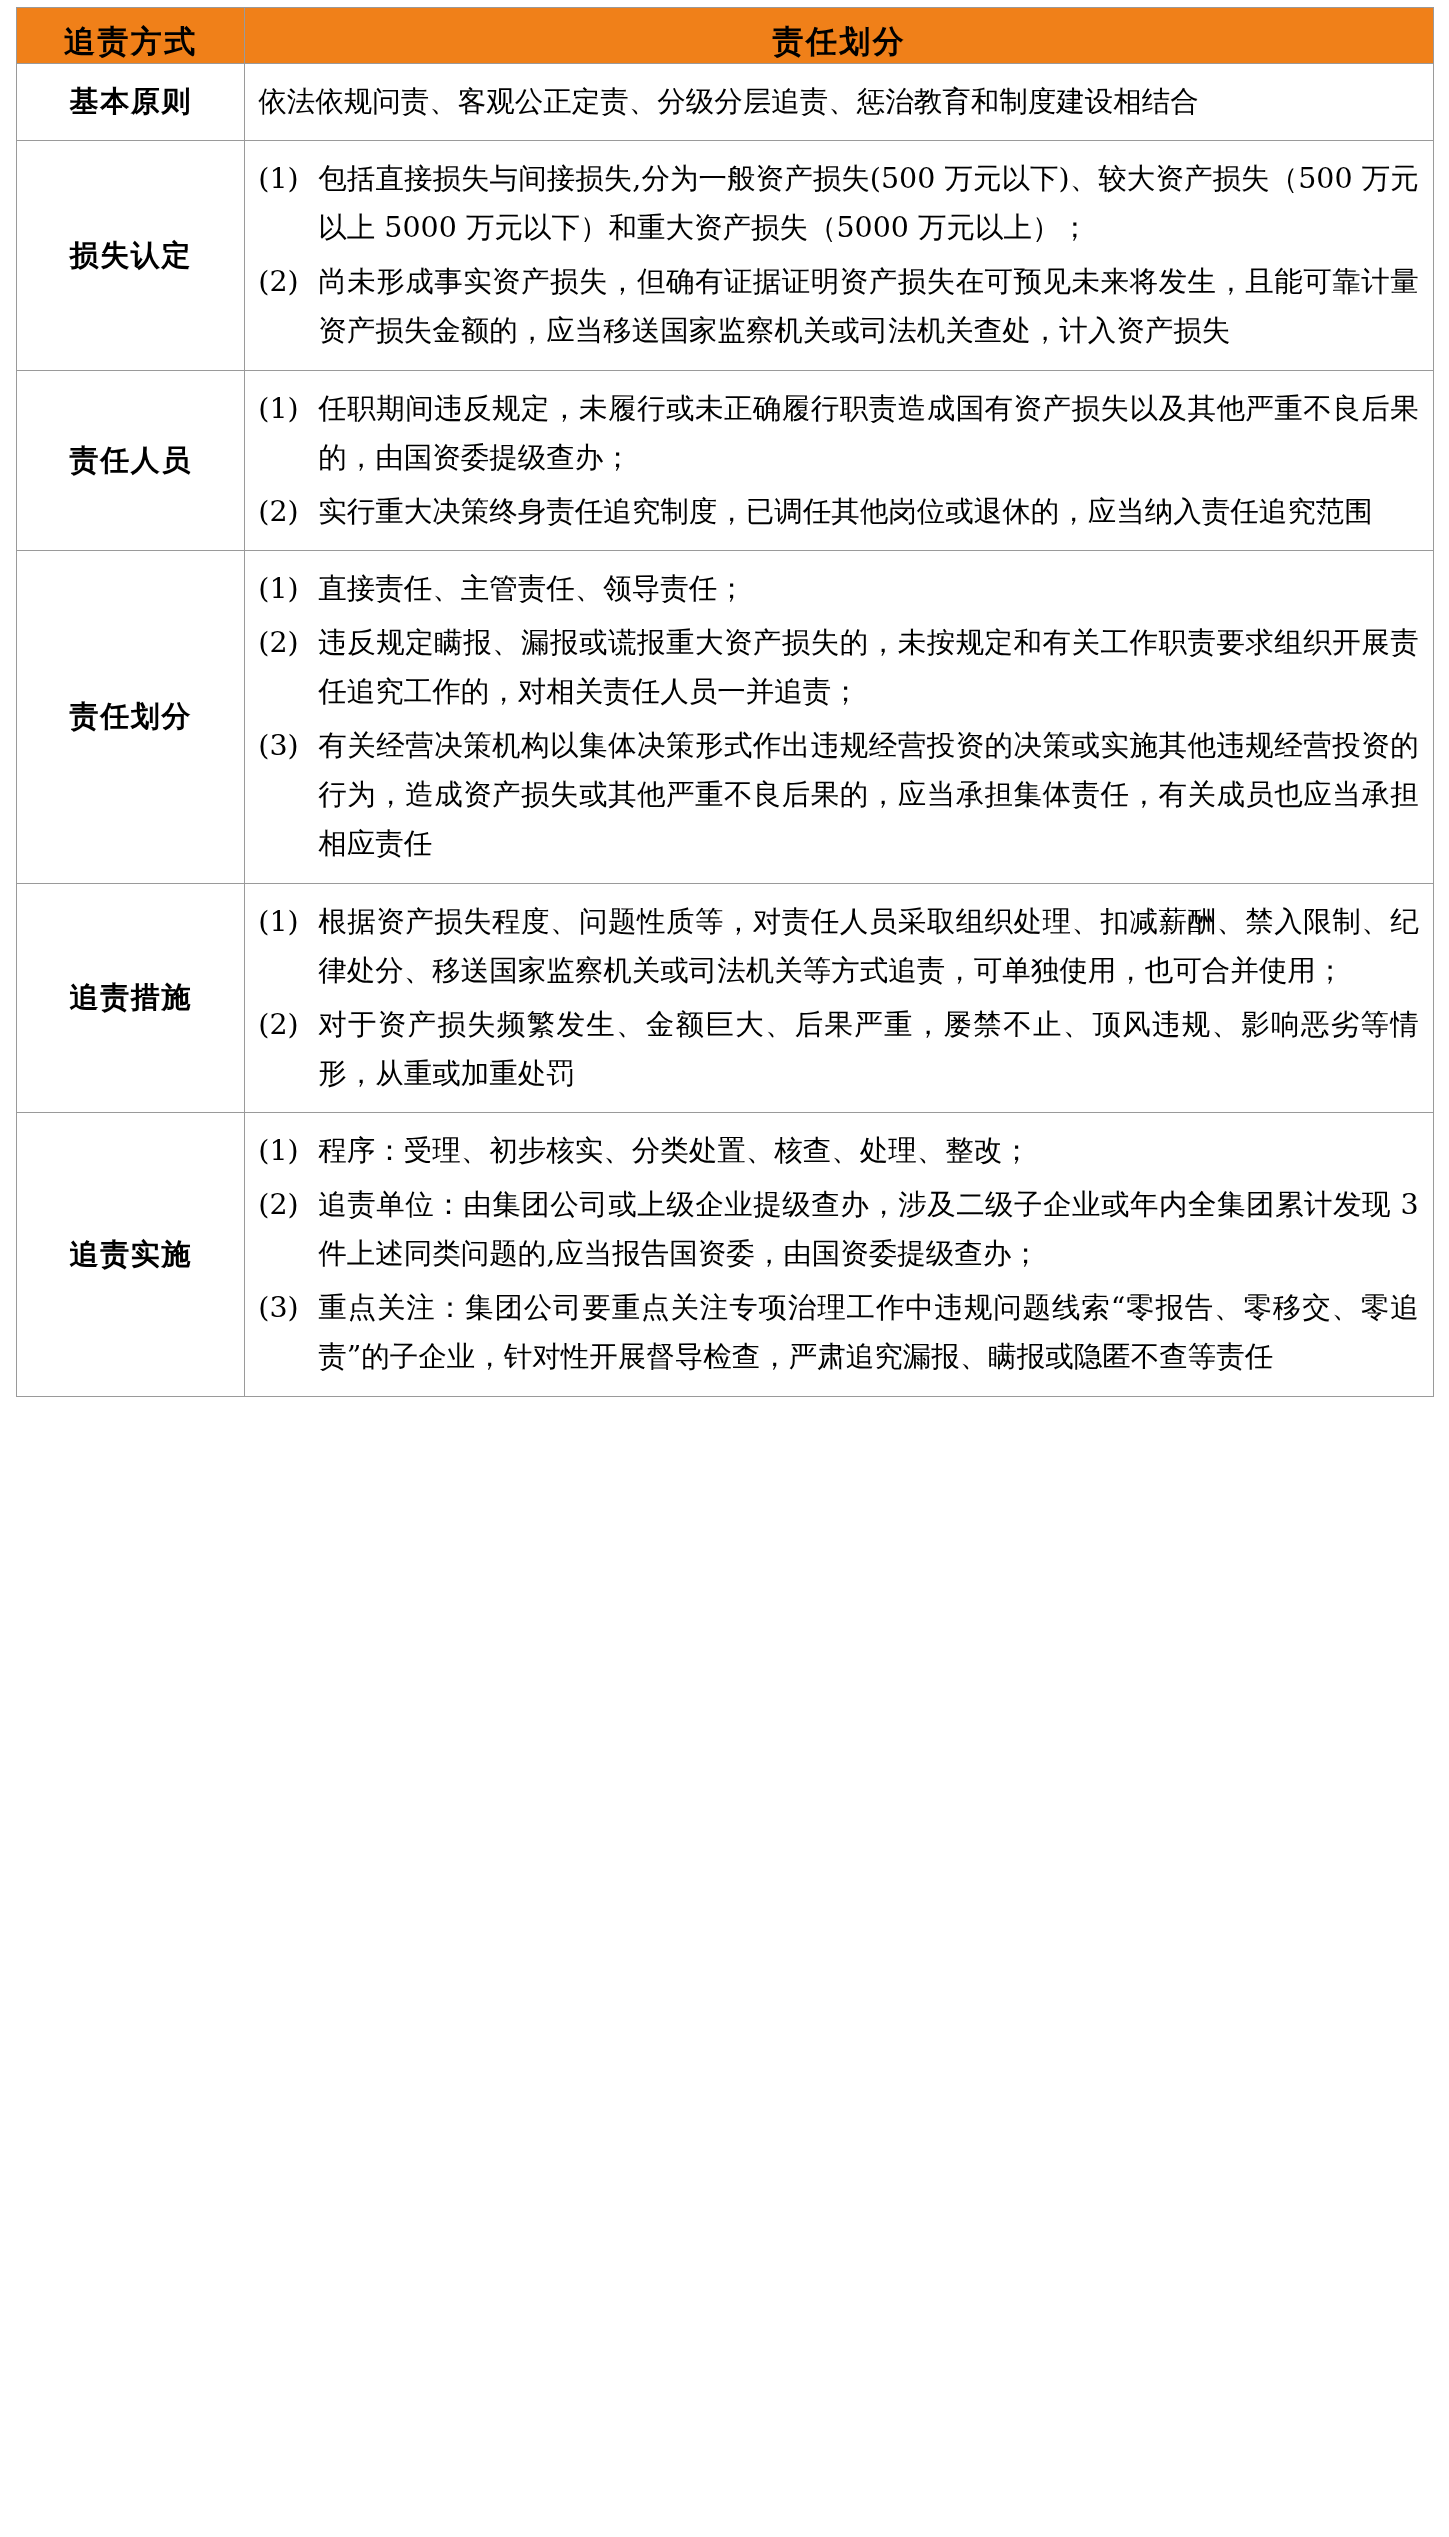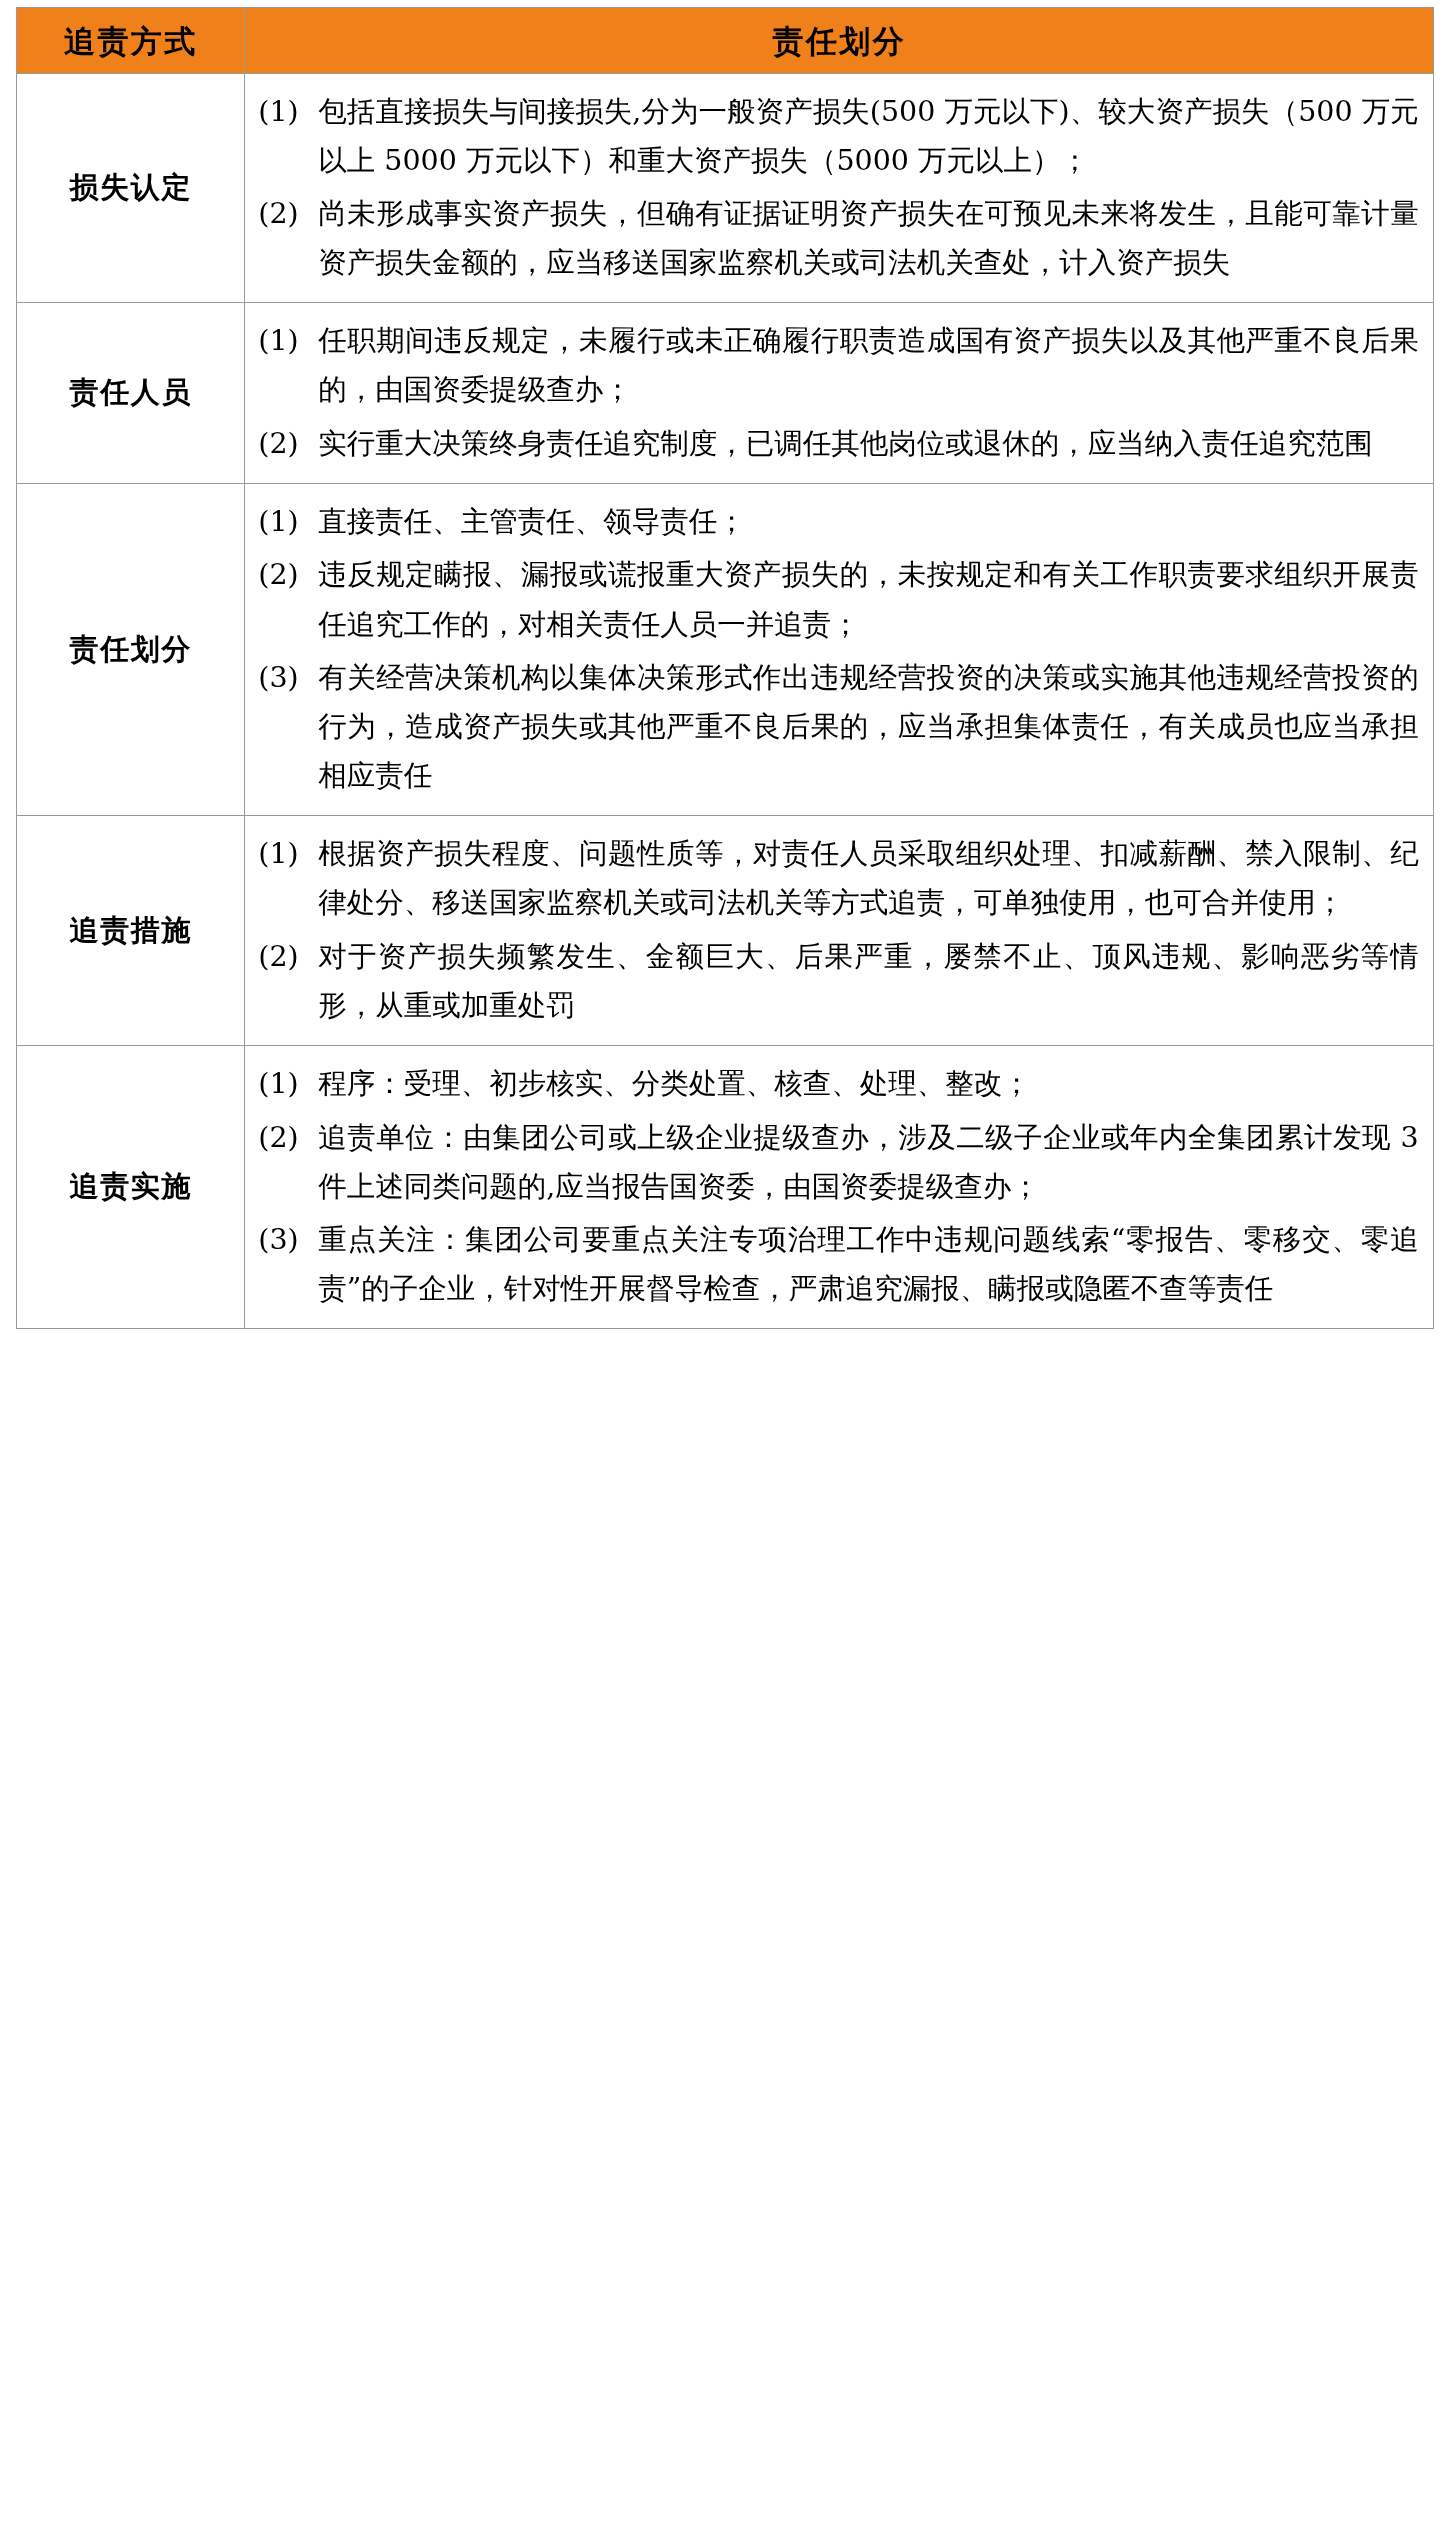--- a/index.html
+++ b/index.html
@@ -29,21 +29,21 @@
     border: 1.6px solid #9a9a9a;
     vertical-align: middle;
   }
   .head-cell {
     background: #F08019;
     color: #000000;
     text-align: center;
     font-weight: bold;
     font-size: 31px;
     letter-spacing: 2.4px;
-    padding: 13px 0 10px 0;
+    padding: 13px 0 0 0;
     border: 1.6px solid #9a9a9a;
   }
   .row-label {
     text-align: center;
     font-weight: bold;
     font-size: 29px;
     letter-spacing: 1.6px;
     line-height: 1.5;
     padding: 8.1px 4.9px;
   }
@@ -90,20 +90,26 @@
         <col class="c2">
       </colgroup>
     <thead>
       <tr>
         <th class="head-cell">追责方式</th>
         <th class="head-cell">责任划分</th>
       </tr>
     </thead>
     <tbody>
 
+      <tr>
+        <td class="row-label">基本原则</td>
+        <td class="row-content">
+          <p class="plain-para">依法依规问责、客观公正定责、分级分层追责、惩治教育和制度建设相结合</p>
+        </td>
+      </tr>
 
       <tr>
         <td class="row-label">损失认定</td>
         <td class="row-content">
           <ol class="items">
             <li>
               <span class="marker">(1)</span>
               <span>包括直接损失与间接损失,分为一般资产损失(500 万元以下)、较大资产损失（500 万元以上 5000 万元以下）和重大资产损失（5000 万元以上）；</span>
             </li>
             <li>

